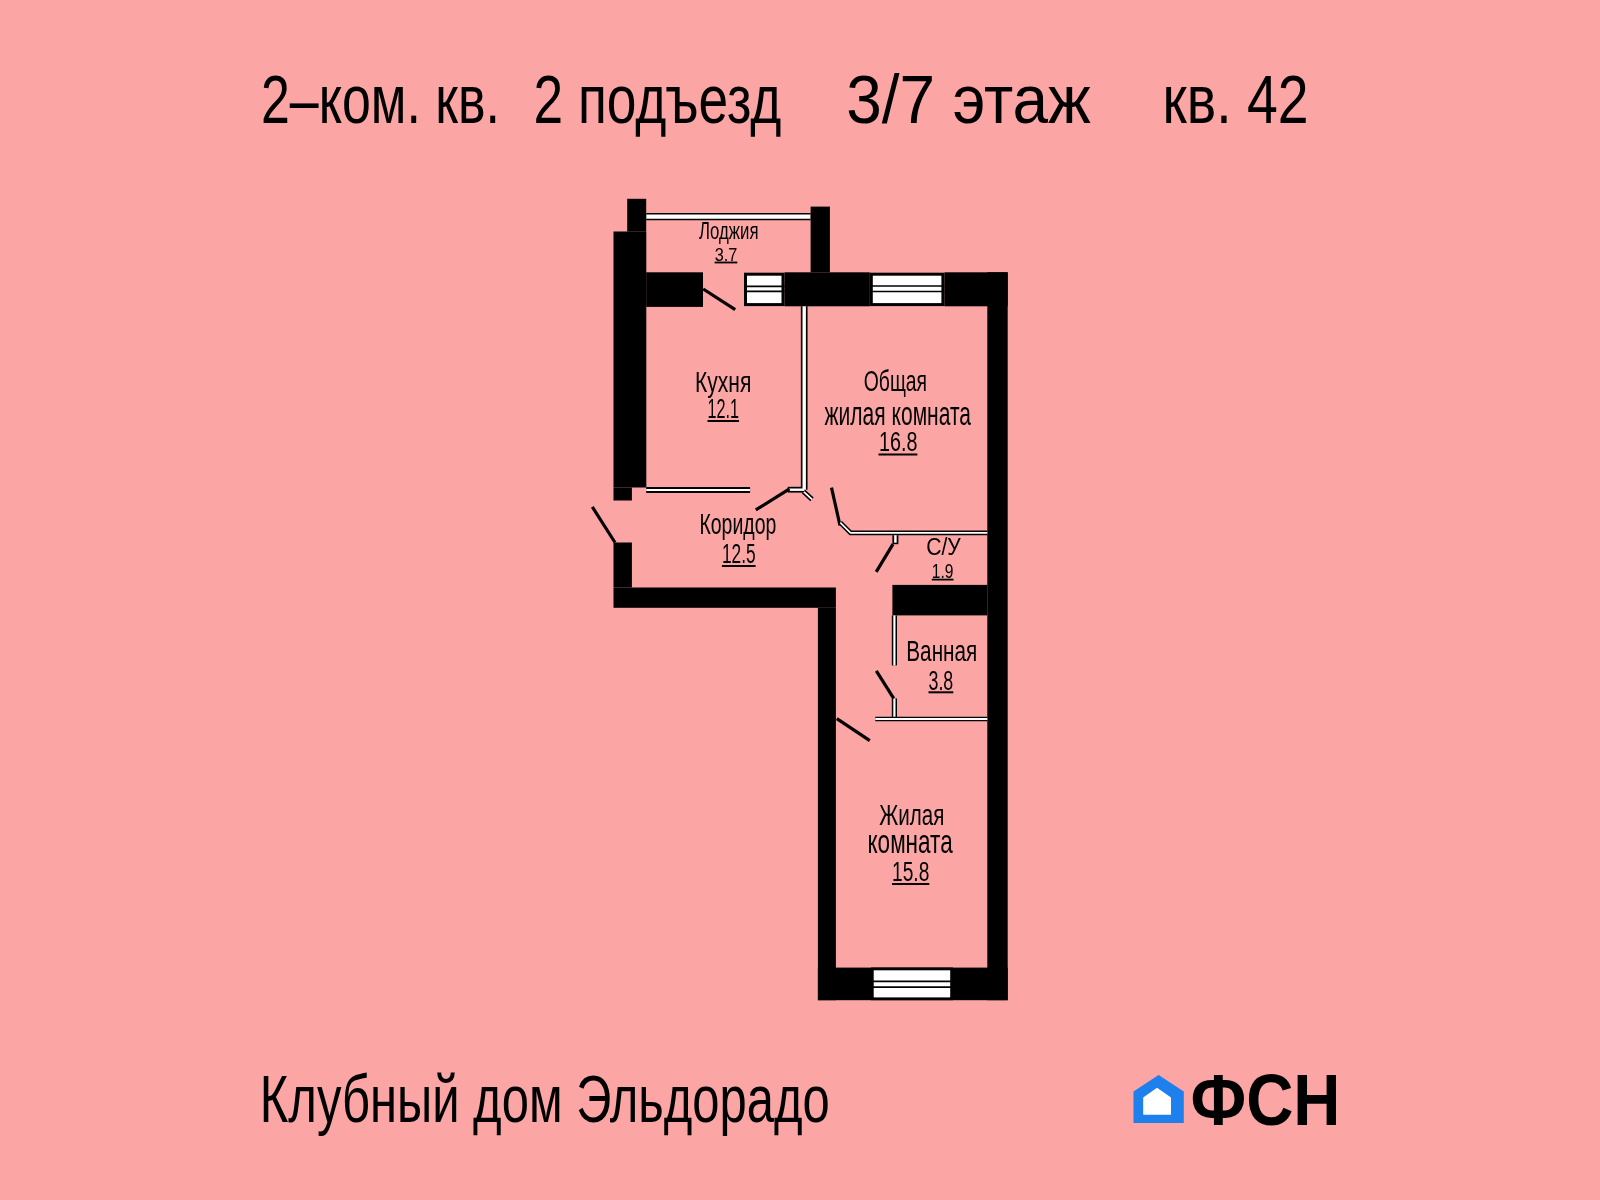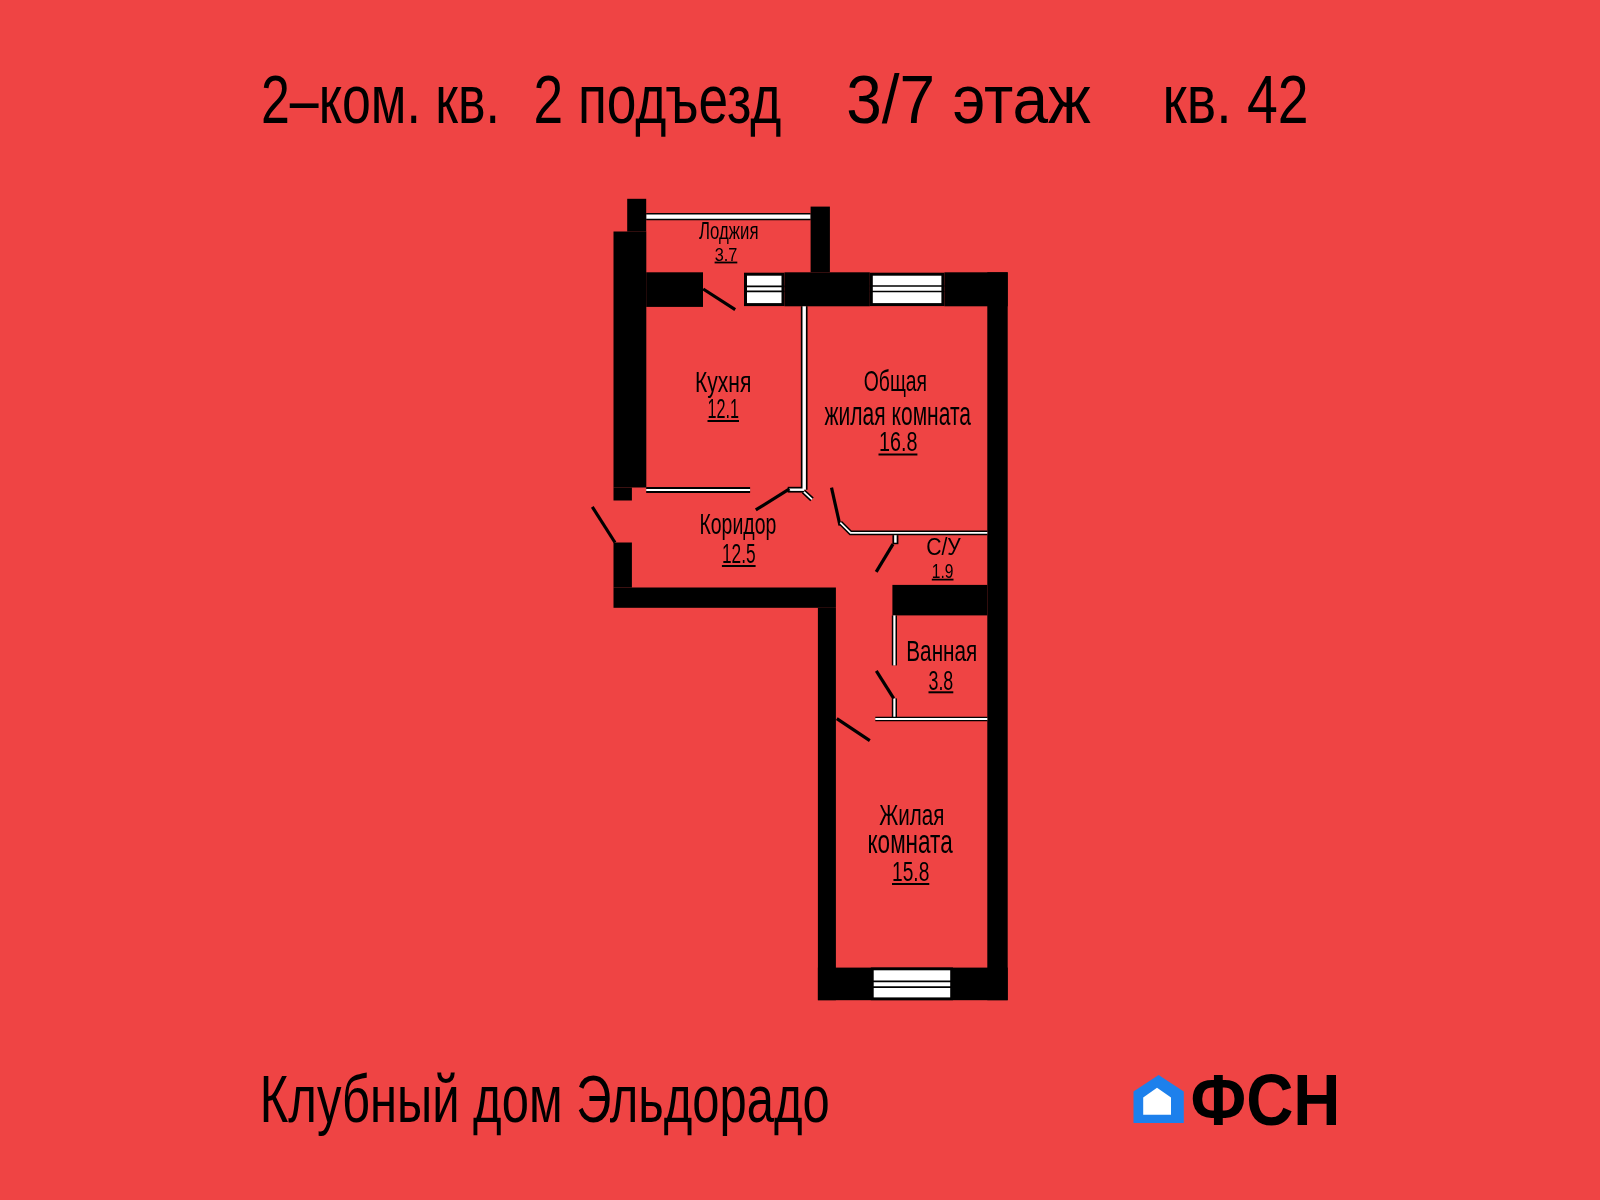--- a/index.html
+++ b/index.html
@@ -1,16 +1,16 @@
 <!DOCTYPE html>
 <html><head>
 <meta charset="utf-8">
 <style>
   html,body{margin:0;padding:0;background:#fff;}
-  #page{position:relative;width:1600px;height:1200px;background:#ef4444;overflow:hidden;}
+  #page{position:relative;width:1600px;height:1200px;background:#fca5a5;overflow:hidden;}
   svg{position:absolute;left:0;top:0;}
   text{font-family:"Liberation Sans", sans-serif;fill:#000;}
 </style>
 </head>
 <body>
 <div id="page">
 <svg width="1600" height="1200" viewBox="0 0 1600 1200">
 
 <g>
   <text x="261" y="123.3" font-size="69" textLength="239" lengthAdjust="spacingAndGlyphs">2–ком. кв.</text>

